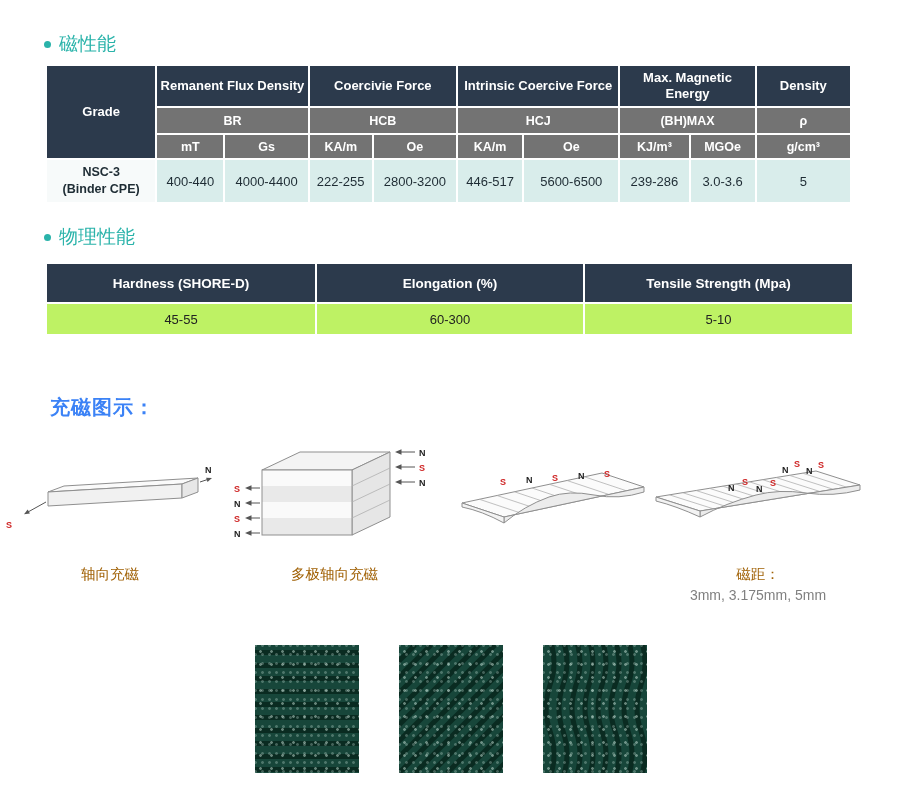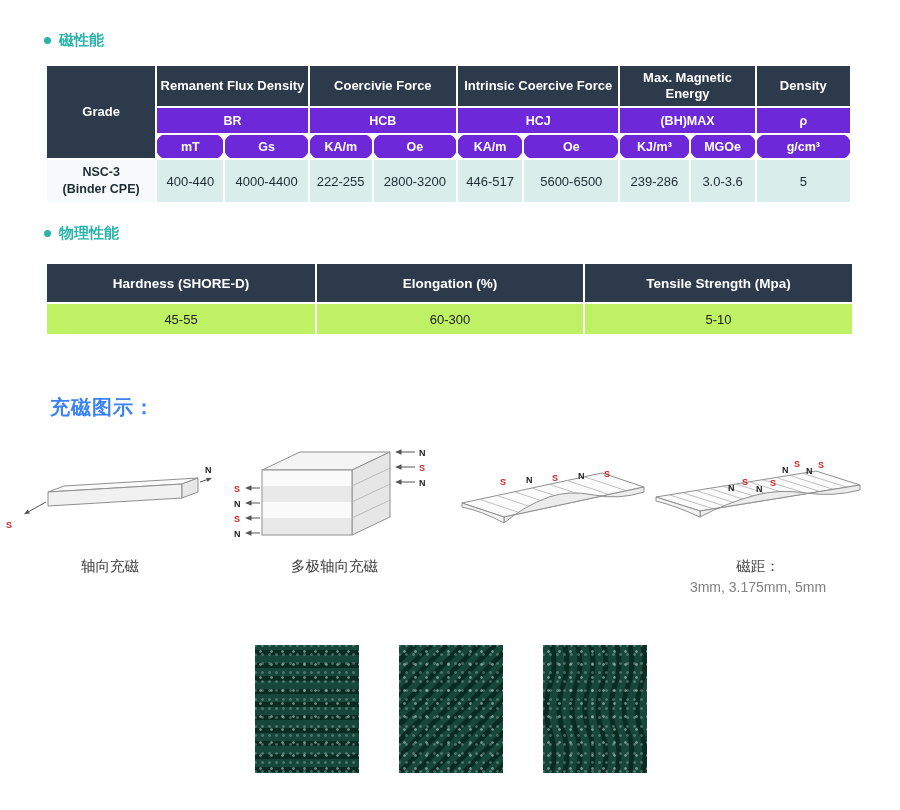--- a/index.html
+++ b/index.html
@@ -1,43 +1,43 @@
 <!DOCTYPE html>
 <html><head>
 <meta charset="utf-8">
 <style>
   * { margin:0; padding:0; box-sizing:border-box; }
   html,body { width:900px; height:810px; background:#ffffff; position:relative; overflow:hidden;
     font-family:"Liberation Sans","DejaVu Sans",sans-serif; }
   .abs { position:absolute; }
 
   
-  .sec-title { display:flex; align-items:center; gap:8px; color:#2ab3aa; font-weight:bold; font-size:15px;text-align:right; }
+  .sec-title { display:flex; align-items:center; gap:8px; color:#2ab3aa; font-weight:normal; font-size:19px;text-align:right; }
   .dot { width:7px; height:7px; border-radius:50%; background:#2ab3aa; flex:0 0 auto; }
 
   
   table { border-collapse:collapse; table-layout:fixed; }
   th,td { border:2px solid #ffffff; text-align:center; vertical-align:middle; padding:2px; }
   .navy  { background:#2c3a4c; color:#ffffff; font-weight:bold; font-size:13px; line-height:1.25; }
-  .tealbg{ background:#6d28d9; color:#ffffff; font-weight:bold; font-size:12.5px; }
+  .tealbg{ background:#737373; color:#ffffff; font-weight:bold; font-size:12.5px; }
   .mag { width:807px; }
   .mag .r1 th { height:42px; }
   .mag .r2 th { height:27px; }
-  .mag .r3 th { height:25px;border-radius:11px; }
+  .mag .r3 th { height:25px; }
   .mag .rdata td { height:44px; background:#d9edeb; font-size:13px; color:#1e2c34; }
   .mag td.gradecell { background:#f7fafa; font-weight:bold; color:#1e2c34; font-size:12.5px; line-height:1.35; }
   .phys { width:807px; }
   .phys th { background:#2c3a4c; color:#ffffff; font-weight:bold; font-size:13.5px; height:40px; }
   .phys td { background:#bef264; color:#222222; font-size:13px; height:32px; }
 
   .charge-title { font-size:20px; font-weight:bold; color:#3b82f6; letter-spacing:1px; }
 
   
   .diagram { position:absolute; text-align:center; }
-  .dlabel { font-size:14.5px; color:#404040; margin-top:8px; }
+  .dlabel { font-size:14.5px; color:#a16207; margin-top:16px; }
   .dsub { font-size:14px; color:#808080; margin-top:3px; }
   svg text { font-family:"Liberation Sans","DejaVu Sans",sans-serif; font-weight:bold; }
   text.n { fill:#222222; }
   text.s { fill:#cf2525; }
   .thin { stroke:#b0b0b0; stroke-width:0.8; }
   .arrow { stroke:#555555; stroke-width:1; }
   .ahead { fill:#555555; stroke:none; }
 
   
   .texture { position:absolute; top:645px; width:104px; height:128px; }

